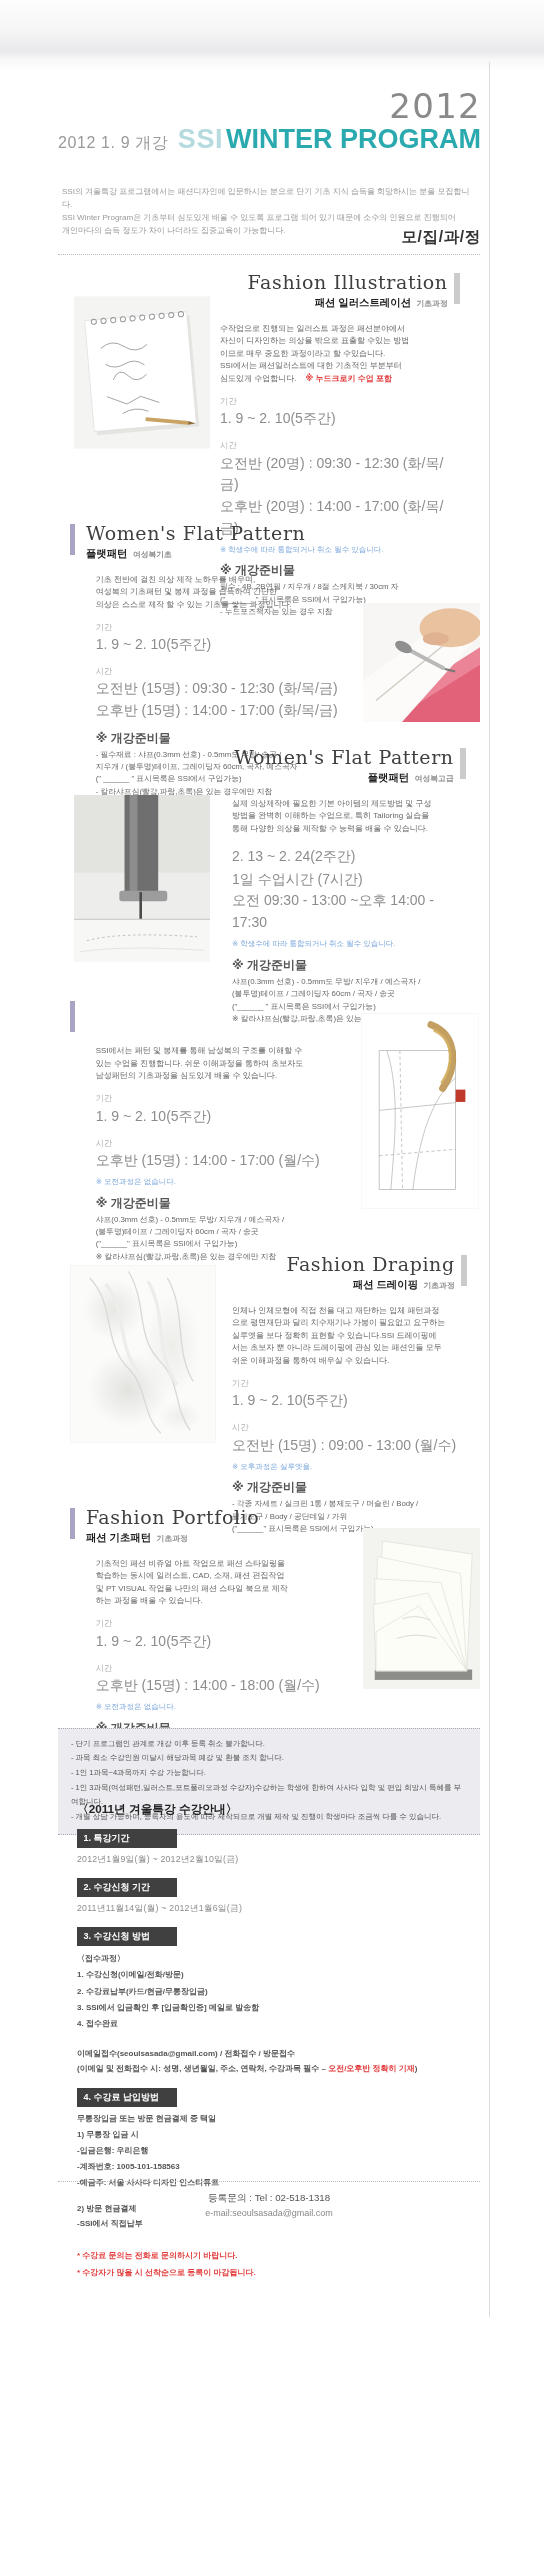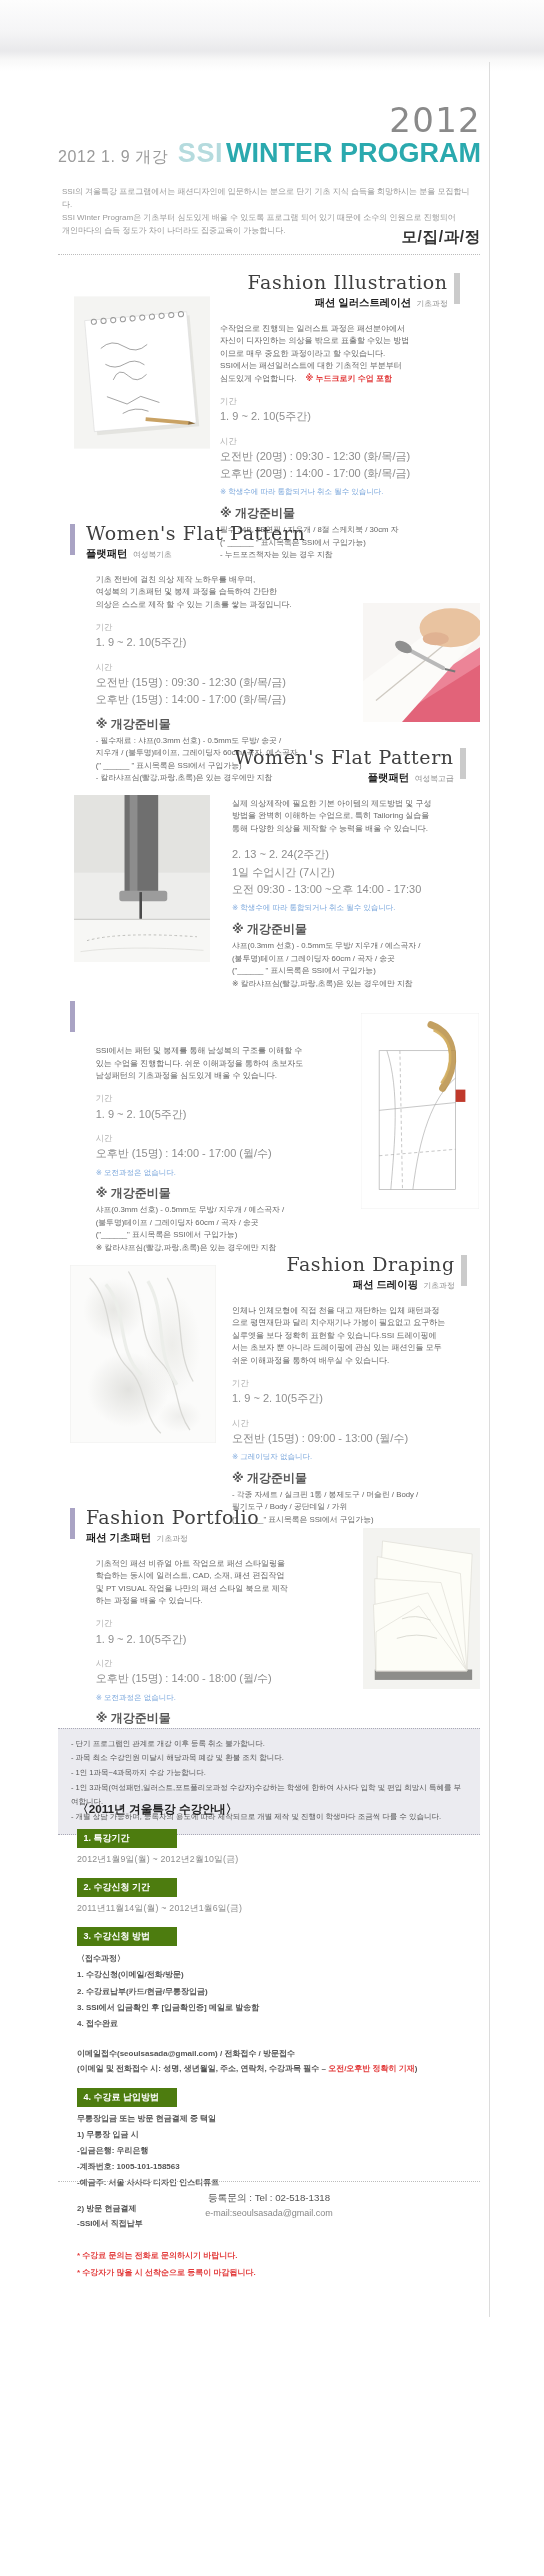--- a/index.html
+++ b/index.html
@@ -7,21 +7,21 @@
     position:relative;width:545px;height:2576px;margin:0 auto;overflow:hidden;
     background:#ffffff;
     font-family:"Liberation Sans","DejaVu Sans",sans-serif;
   }
   .topband{position:absolute;left:0;top:0;width:545px;height:71px;
     background:linear-gradient(#fdfdfd 0px,#f5f5f6 32px,#e9e9eb 51px,#f8f8f8 60px,#ffffff 71px);}
   .vline{position:absolute;left:489px;top:62px;width:0.6px;height:2255px;background:#dcdcdc;}
   .pre{white-space:pre-line;}
 
   
-  .header{position:absolute;right:64px;top:103px;text-align:right;}
+  .header{position:absolute;right:64px;top:89px;text-align:right;}
   .year{font-size:34px;line-height:1;color:#8a8a8a;letter-spacing:1.3px;font-family:"DejaVu Sans",sans-serif;}
   .brandline{margin-top:1.3px;white-space:nowrap;}
   .open-date{font-size:16px;color:#9a9a9a;letter-spacing:0.6px;margin-right:6.5px;}
   .brand-ssi{font-size:27px;font-weight:bold;color:#b5dbde;letter-spacing:0.6px;}
   .brand-wp{font-size:27px;font-weight:bold;color:#2aa9ae;letter-spacing:0px;}
   .tagline{margin-top:5.2px;font-size:11.7px;font-weight:bold;color:#111;}
   .intro{position:absolute;left:62px;top:186px;width:415px;font-size:8px;color:#999;line-height:1.62;}
   .recruit{position:absolute;right:64px;top:227px;font-size:15.6px;font-weight:bold;color:#333;letter-spacing:0.6px;}
   .dotline{position:absolute;left:58px;width:422px;border-top:1.3px dotted #bcbcbc;height:0;}
 
@@ -30,25 +30,25 @@
   .ctext{position:absolute;top:0;}
   .title-row{display:flex;align-items:flex-start;}
   .title-row.right{justify-content:flex-end;text-align:right;}
   .title-row.left{justify-content:flex-start;text-align:left;}
   .bar{width:5.8px;height:31px;flex:0 0 5.8px;}
   .bar.gray{background:#cbcbcb;margin-left:6.5px;}
   .bar.purple{background:#a9a3c4;margin-right:10.4px;}
   .title-en{font-family:"DejaVu Serif","Liberation Serif",serif;font-size:19px;color:#3f3f3f;letter-spacing:0.6px;line-height:1.05;white-space:nowrap;}
   .title-ko{margin-top:2.6px;}
   .ko-main{font-size:10.4px;font-weight:bold;color:#1d1d1d;}
-  .ko-sub{font-size:7.8px;color:#8d8d8d;margin-left:2.6px;}
+  .ko-sub{font-size:7.8px;color:#8d8d8d;margin-left:2.6px;font-weight:bold;}
   .cbody{margin-top:13px;font-size:8px;color:#666;line-height:1.58;}
   .red-note{color:#e23b3b;font-weight:bold;margin-left:9px;}
   .label{margin-top:10.4px;font-size:8.4px;color:#b0b0b0;}
-  .value{margin-top:1.3px;font-size:11px;color:#8d8d8d;line-height:1.55;}
+  .value{margin-top:1.3px;font-size:14px;color:#8d8d8d;line-height:1.55;}
   .blue-note{margin-top:5.2px;font-size:7.5px;color:#7ba7dc;}
   .prep-label{margin-top:7.8px;font-size:12px;font-weight:bold;color:#555;}
   .prep{margin-top:1.9px;font-size:7.8px;color:#666;line-height:1.6;}
 
   
   .photo{position:absolute;}
   .photo svg{display:block;}
   .fabric-art{background:#fbfbfa;
     background-image:
       radial-gradient(closest-side at 30% 25%, #e7e7e4, rgba(255,255,255,0) 70%),
@@ -58,21 +58,21 @@
     box-shadow:0 0 0 0.6px #f0f0ee inset;}
 
   
   .notes-box{position:absolute;left:58px;top:1728px;width:396px;padding:7.8px 13px 9px 13px;
     background:#ebebf0;border-top:1.3px dotted #a9a9b6;border-bottom:1.3px dotted #a9a9b6;
     font-size:7.5px;color:#555;line-height:1.95;}
 
   
   .guide-heading{position:absolute;left:77px;top:1802px;font-size:11.7px;font-weight:bold;color:#222;}
   .guide{position:absolute;left:77px;top:1829px;width:376px;}
-  .badge{display:inline-block;background:#4d7c0f;color:#fff;font-size:9px;font-weight:bold;
+  .badge{display:inline-block;background:#404040;color:#fff;font-size:9px;font-weight:bold;
     padding:2.6px 9px 3.2px 6.5px;min-width:84px;margin-top:11.7px;}
   .guide-line{margin-top:6.5px;font-size:8.8px;color:#8d8d8d;letter-spacing:0.2px;}
   .guide-steps{margin-top:5.2px;font-size:8px;color:#555;line-height:2.05;font-weight:bold;}
   .guide-apply{margin-top:13px;font-size:8px;color:#555;line-height:1.9;font-weight:bold;}
   .red-inline{color:#e23b3b;}
   .guide-pay{margin-top:3.9px;font-size:8px;color:#555;line-height:2.0;font-weight:bold;}
   .guide-pay2{margin-top:10px;font-size:8px;color:#555;line-height:1.9;font-weight:bold;}
   .red-stars{margin-top:17px;font-size:8px;color:#e23b3b;font-weight:bold;line-height:2.1;}
 
   
@@ -318,21 +318,21 @@
       </div>
       <p class="cbody pre">인체나 인체모형에 직접 천을 대고 재단하는 입체 패턴과정
 으로 평면재단과 달리 치수재기나 가봉이 필요없고 요구하는
 실루엣을 보다 정확히 표현할 수 있습니다.SSI 드레이핑에
 서는 초보자 뿐 아니라 드레이핑에 관심 있는 패션인들 모두
 쉬운 이해과정을 통하여 배우실 수 있습니다.</p>
       <div class="label">기간</div>
       <div class="value">1. 9 ~ 2. 10(5주간)</div>
       <div class="label">시간</div>
       <div class="value pre">오전반 (15명) : 09:00 - 13:00 (월/수)</div>
-      <div class="blue-note">※ 그레이딩자 없습니다.</div>
+      <div class="blue-note">※ 오후과정은 실루엣을.</div>
       <div class="prep-label">※ 개강준비물</div>
       <div class="prep pre">- 각종 자세트 / 실크핀 1통 / 봉제도구 / 머슬린 / Body /
 필기도구 / Body / 공단데일 / 가위
 ("______" 표시목록은 SSI에서 구입가능)</div>
     </div>
   </section>
 
   <section class="course" style="top:1508px;height:195px">
     <div class="ctext" style="left:11.7px;width:286px">
       <div class="title-row left">

